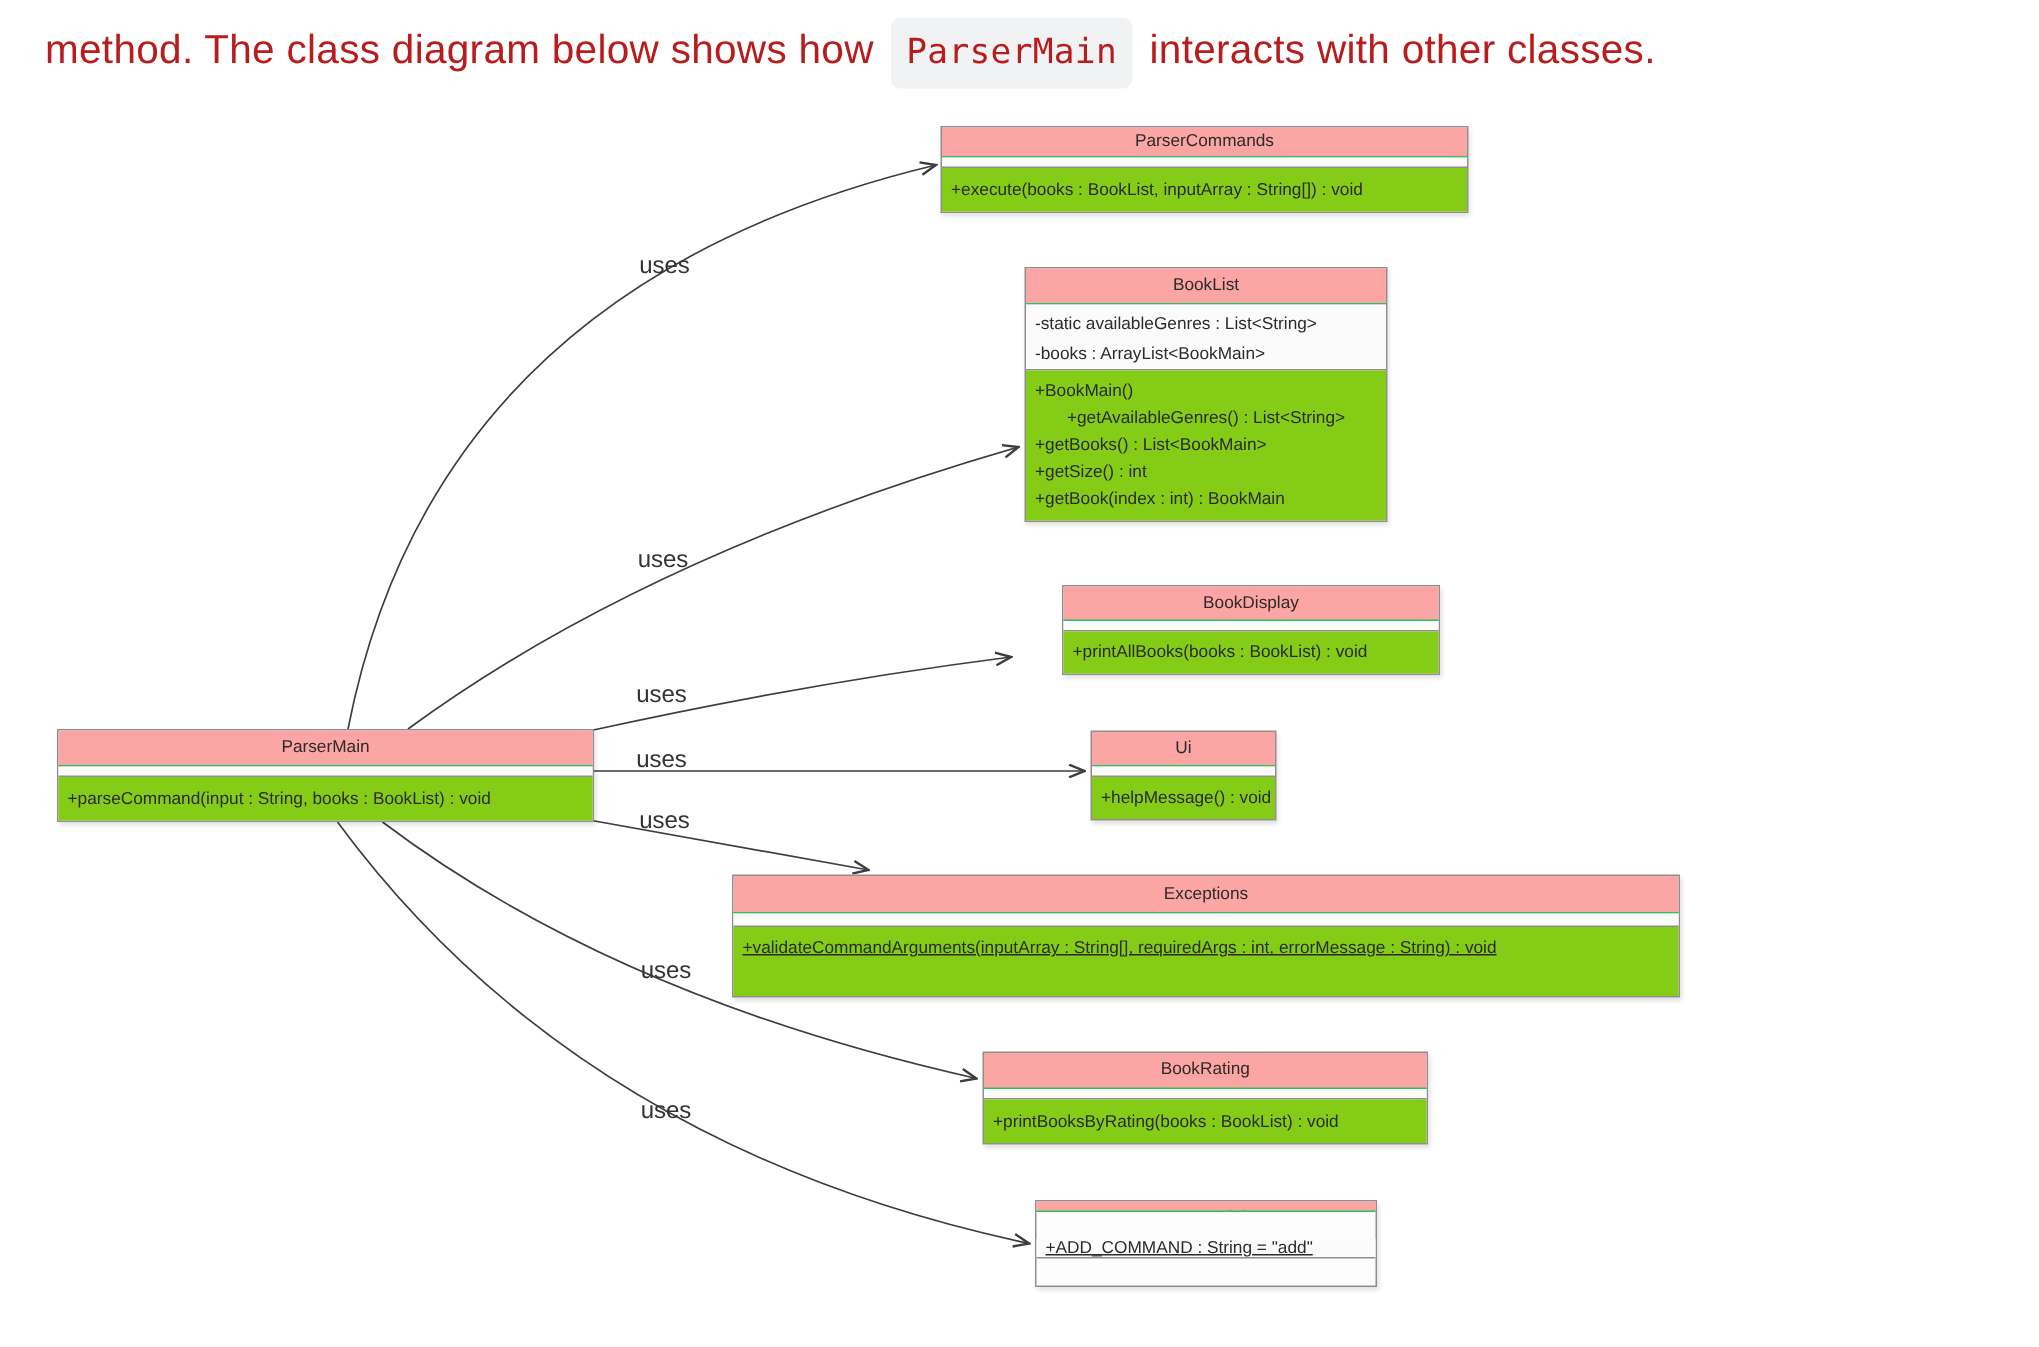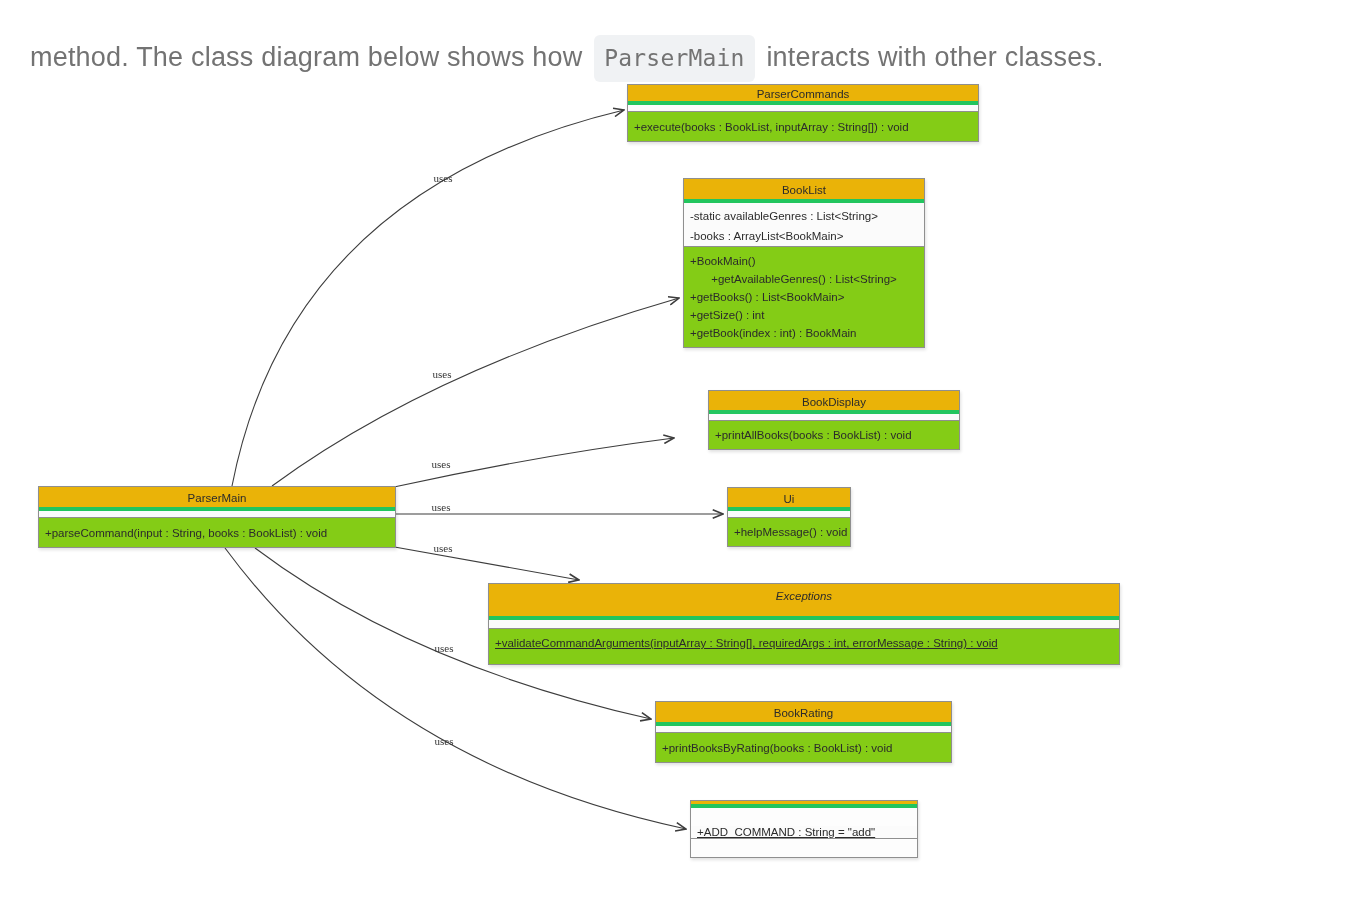--- a/index.html
+++ b/index.html
@@ -2,50 +2,50 @@
 <html><head>
 <meta charset="utf-8">
 <style>
   * { margin:0; padding:0; box-sizing:border-box; }
   html,body { background:#ffffff; }
   body { font-family:"Liberation Sans", sans-serif; color:#24292f; }
   .page { position:relative; width:1359px; height:898px; background:#ffffff; overflow:hidden; }
 
   
   .header-line {
-    position:absolute; left:30px; top:35px; width:1310px;
-    font-size:27px; line-height:40px; color:#737373; letter-spacing:0.2px;
+    position:absolute; left:30px; top:12px; width:1310px;
+    font-size:27px; line-height:40px; color:#b91c1c; letter-spacing:0.2px;
   }
   .code-chip {
     display:inline-block; font-family:"DejaVu Sans Mono", monospace;
     font-size:23px; padding:3px 10px 4px 10px; margin:0 4px;
     border-radius:6px; vertical-align:baseline;
   }
 
   
   .diagram-svg { position:absolute; left:0; top:0; width:1359px; height:898px; }
 
   .uml-class {
     position:absolute; border:1px solid #8f8f8f; background:#fdfdfd;
     font-size:11.5px; color:#2b2b2b; box-shadow:1px 2px 3px rgba(0,0,0,0.12);
     display:flex; flex-direction:column;
   }
   .uml-title {
-    text-align:center; border-bottom:4px solid #22c55e; background:#eab308;
+    text-align:center; border-bottom:1px solid #22c55e; background:#fca5a5;
     white-space:nowrap; overflow:hidden;
   }
   .uml-attrs { border-bottom:1px solid #8f8f8f; background:#fbfbfb; }
   .uml-methods { flex:1; background:#84cc16; }
   .uml-methods.center { display:flex; align-items:center; }
   .uml-line { padding:0 6px; white-space:nowrap; overflow:hidden; }
   .static-member { text-decoration:underline; }
 
   .edge-label {
     position:absolute; transform:translate(-50%,-50%);
-    font-size:11px; color:#333; background:transparent; white-space:nowrap;font-family:Liberation Serif, serif;
+    font-size:16px; color:#333; background:transparent; white-space:nowrap;
   }
 </style>
 </head>
 <body>
 
 <div class="page">
 
   <div class="header-line">
     <span>method. The class diagram below shows how</span>
     <span class="code-chip" style="background:#f0f2f4;">ParserMain</span>
@@ -118,21 +118,21 @@
 
   <div class="uml-class" style="left:727px; top:487px; width:124px; height:60px;">
     <div class="uml-title" style="height:23px; line-height:22px;">Ui</div>
     <div class="uml-attrs" style="height:7px;"></div>
     <div class="uml-methods center">
       <div class="uml-line">+helpMessage() : void</div>
     </div>
   </div>
 
   <div class="uml-class" style="left:488px; top:583px; width:632px; height:82px;">
-    <div class="uml-title" style="height:36px; line-height:24px;font-style:italic;">Exceptions</div>
+    <div class="uml-title" style="height:25px; line-height:24px;">Exceptions</div>
     <div class="uml-attrs" style="height:9px;"></div>
     <div class="uml-methods" style="padding-top:4px;">
       <div class="uml-line static-member" style="line-height:20px;">+validateCommandArguments(inputArray : String[], requiredArgs : int, errorMessage : String) : void</div>
     </div>
   </div>
 
   <div class="uml-class" style="left:655px; top:701px; width:297px; height:62px;">
     <div class="uml-title" style="height:24px; line-height:23px;">BookRating</div>
     <div class="uml-attrs" style="height:7px;"></div>
     <div class="uml-methods center">

